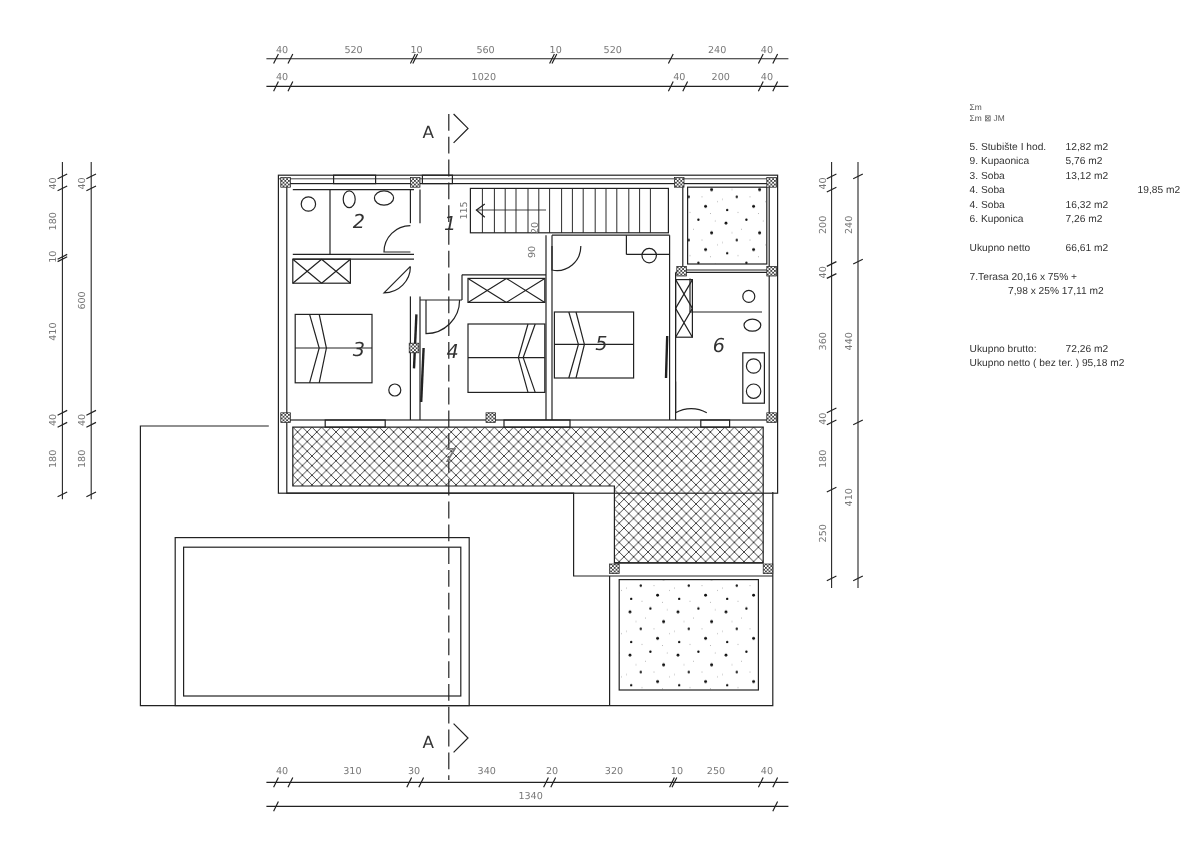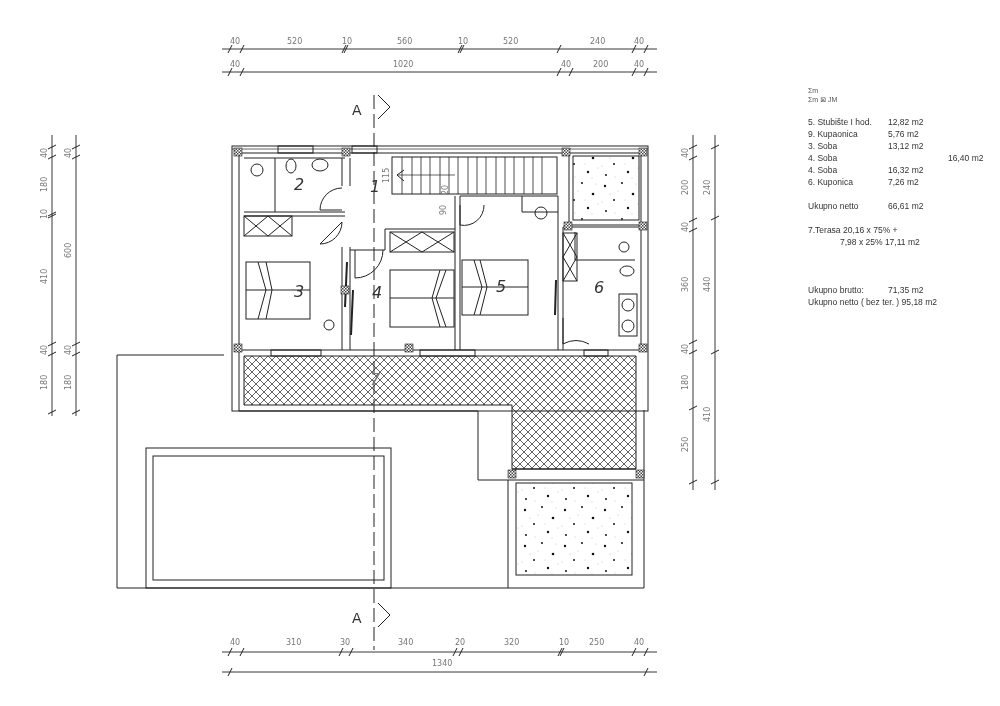--- a/index.html
+++ b/index.html
@@ -283,21 +283,21 @@
   <div class="row">
       <span class="n">9. Kupaonica</span>
       <span class="v">5,76 m2</span>
     </div>
   <div class="row">
       <span class="n">3. Soba</span>
       <span class="v">13,12 m2</span>
     </div>
   <div class="row">
       <span class="n">4. Soba</span>
-      <span class="v" style="padding-left:60px">16,40 m2</span>
+      <span class="v" style="padding-left:60px">19,85 m2</span>
     </div>
   <div class="row">
       <span class="n">4. Soba</span>
       <span class="v">16,32 m2</span>
     </div>
   <div class="row">
       <span class="n">6. Kuponica</span>
       <span class="v">7,26 m2</span>
     </div>
   <div class="gap"></div>
@@ -306,16 +306,16 @@
       <span class="v">66,61 m2</span>
     </div>
   <div class="gap"></div>
   <div class="row">7.Terasa  20,16 x 75% +</div>
   <div class="row" style="padding-left:32px">7,98 x 25%   17,11 m2</div>
   <div class="gap"></div>
     <div class="gap"></div>
     <div class="gap"></div>
   <div class="row">
       <span class="n">Ukupno brutto:</span>
-      <span class="v">71,35 m2</span>
+      <span class="v">72,26 m2</span>
     </div>
   <div class="row"><span>Ukupno netto ( bez ter. )</span>&nbsp;<span>95,18 m2</span></div>
 </div>
 
 </body></html>

